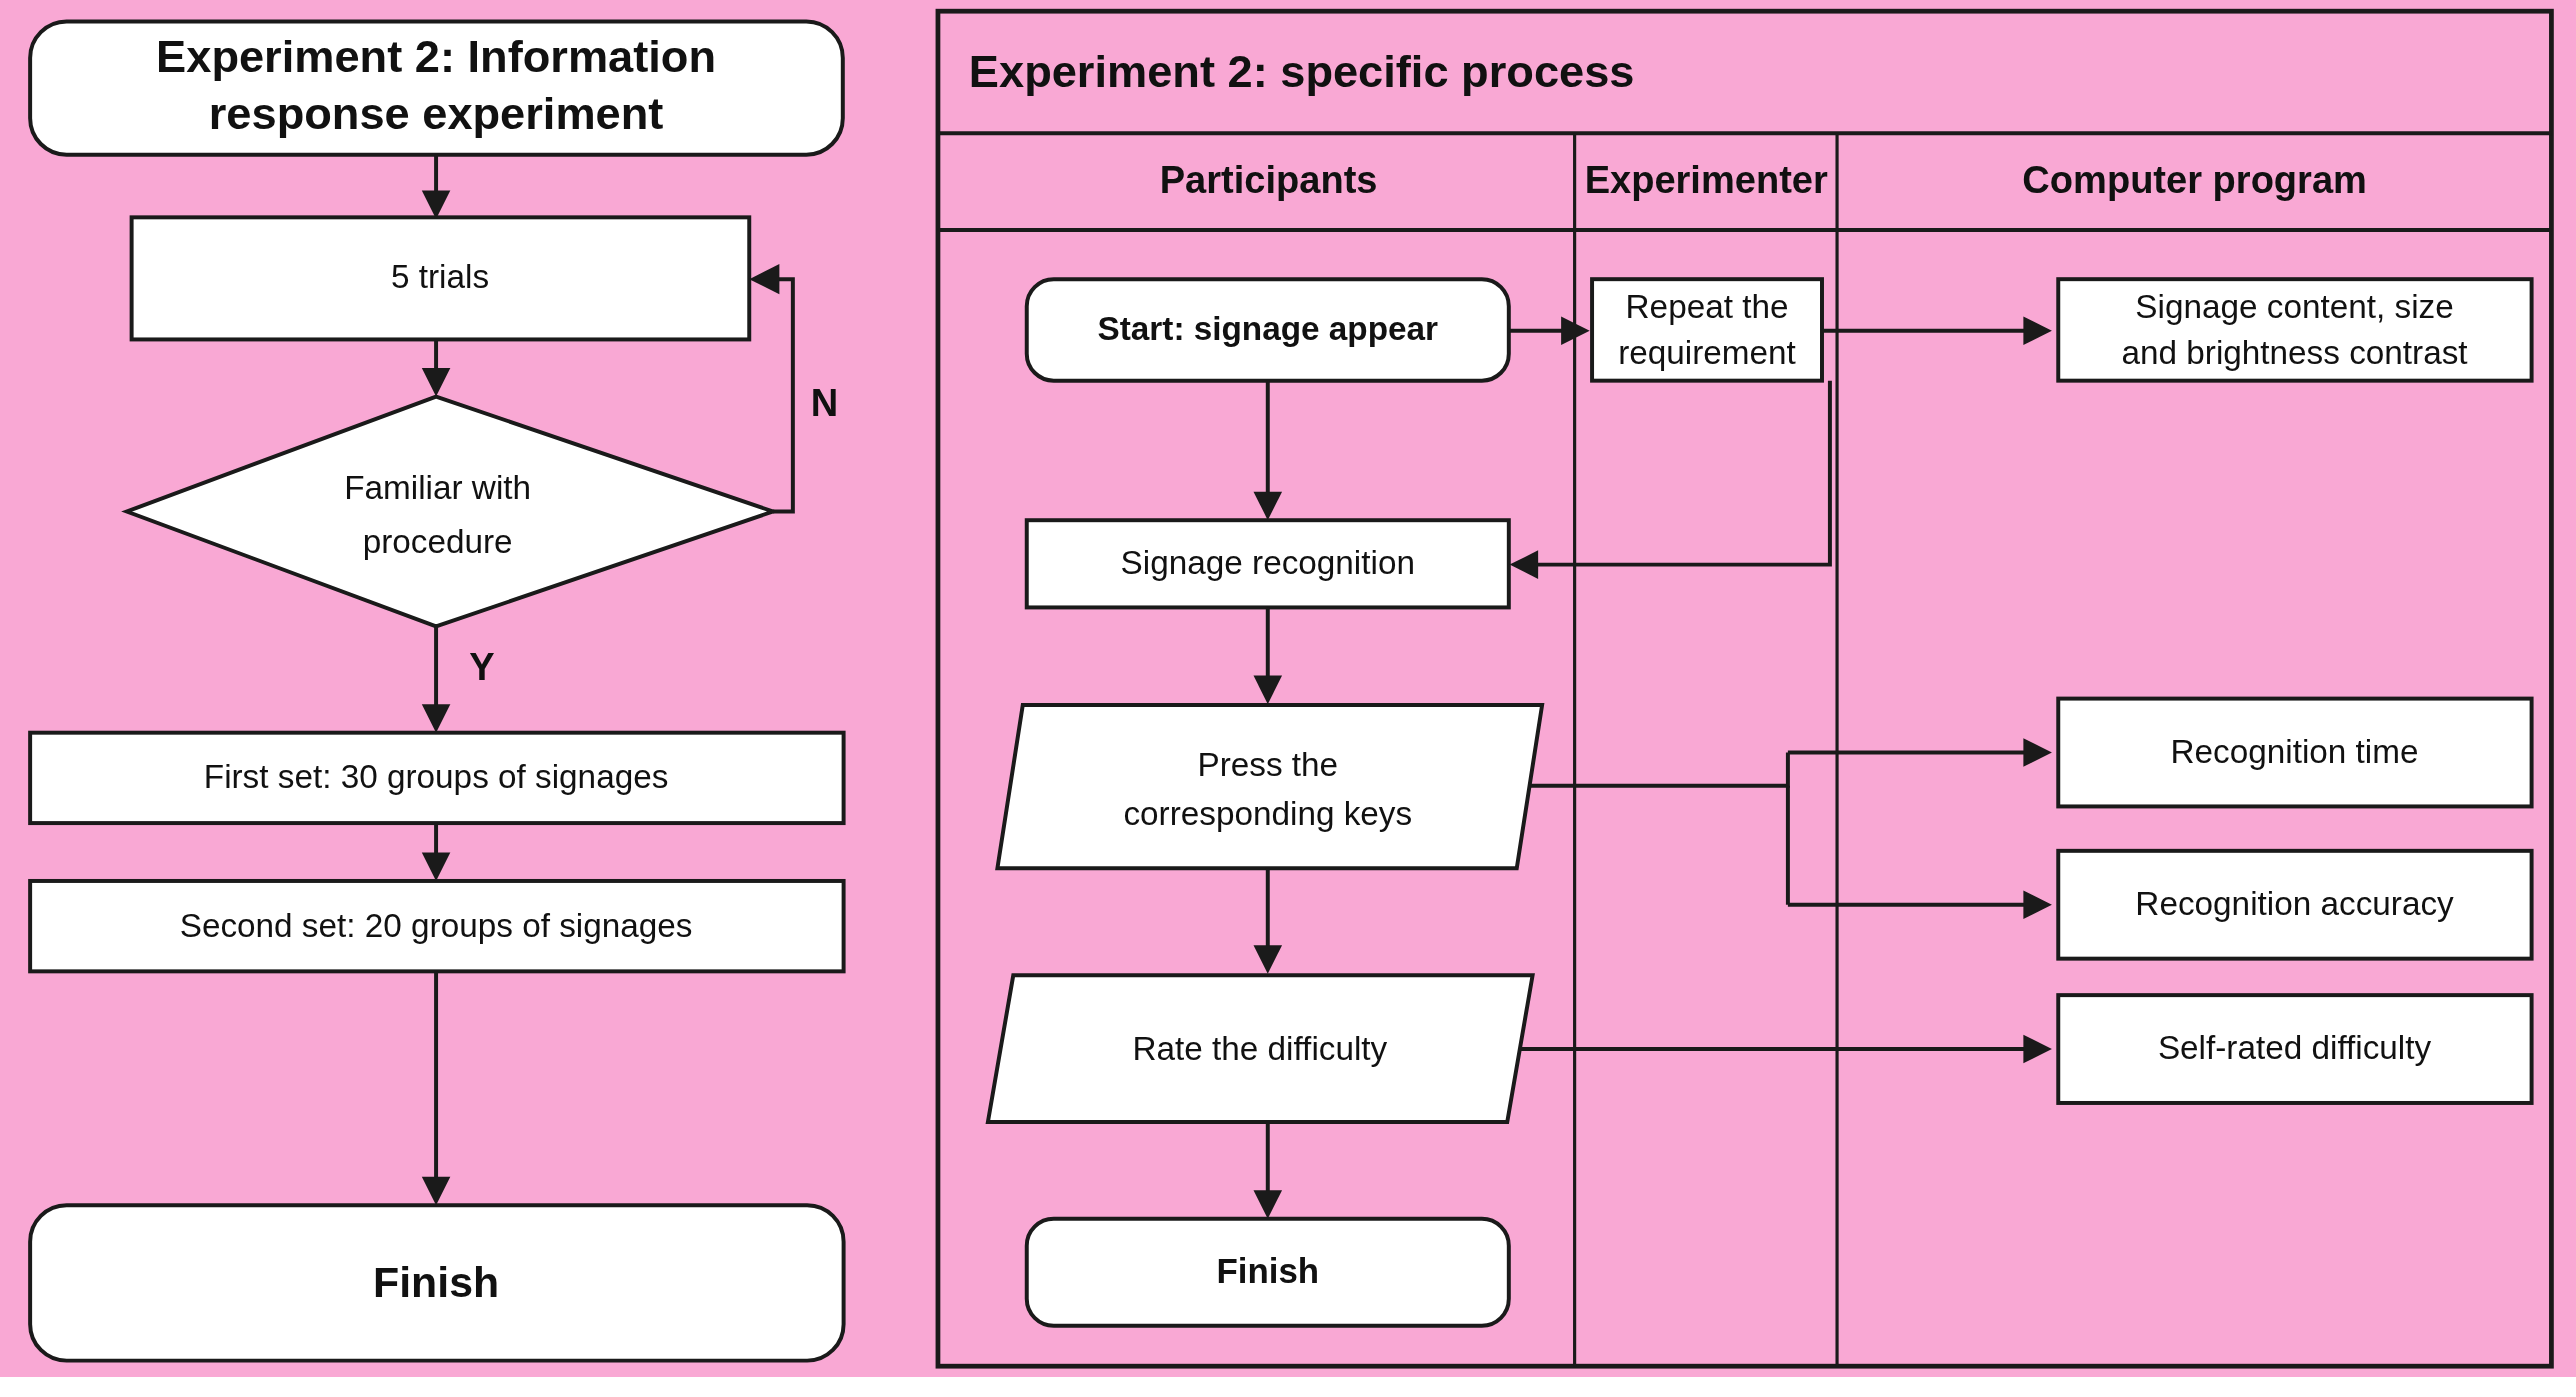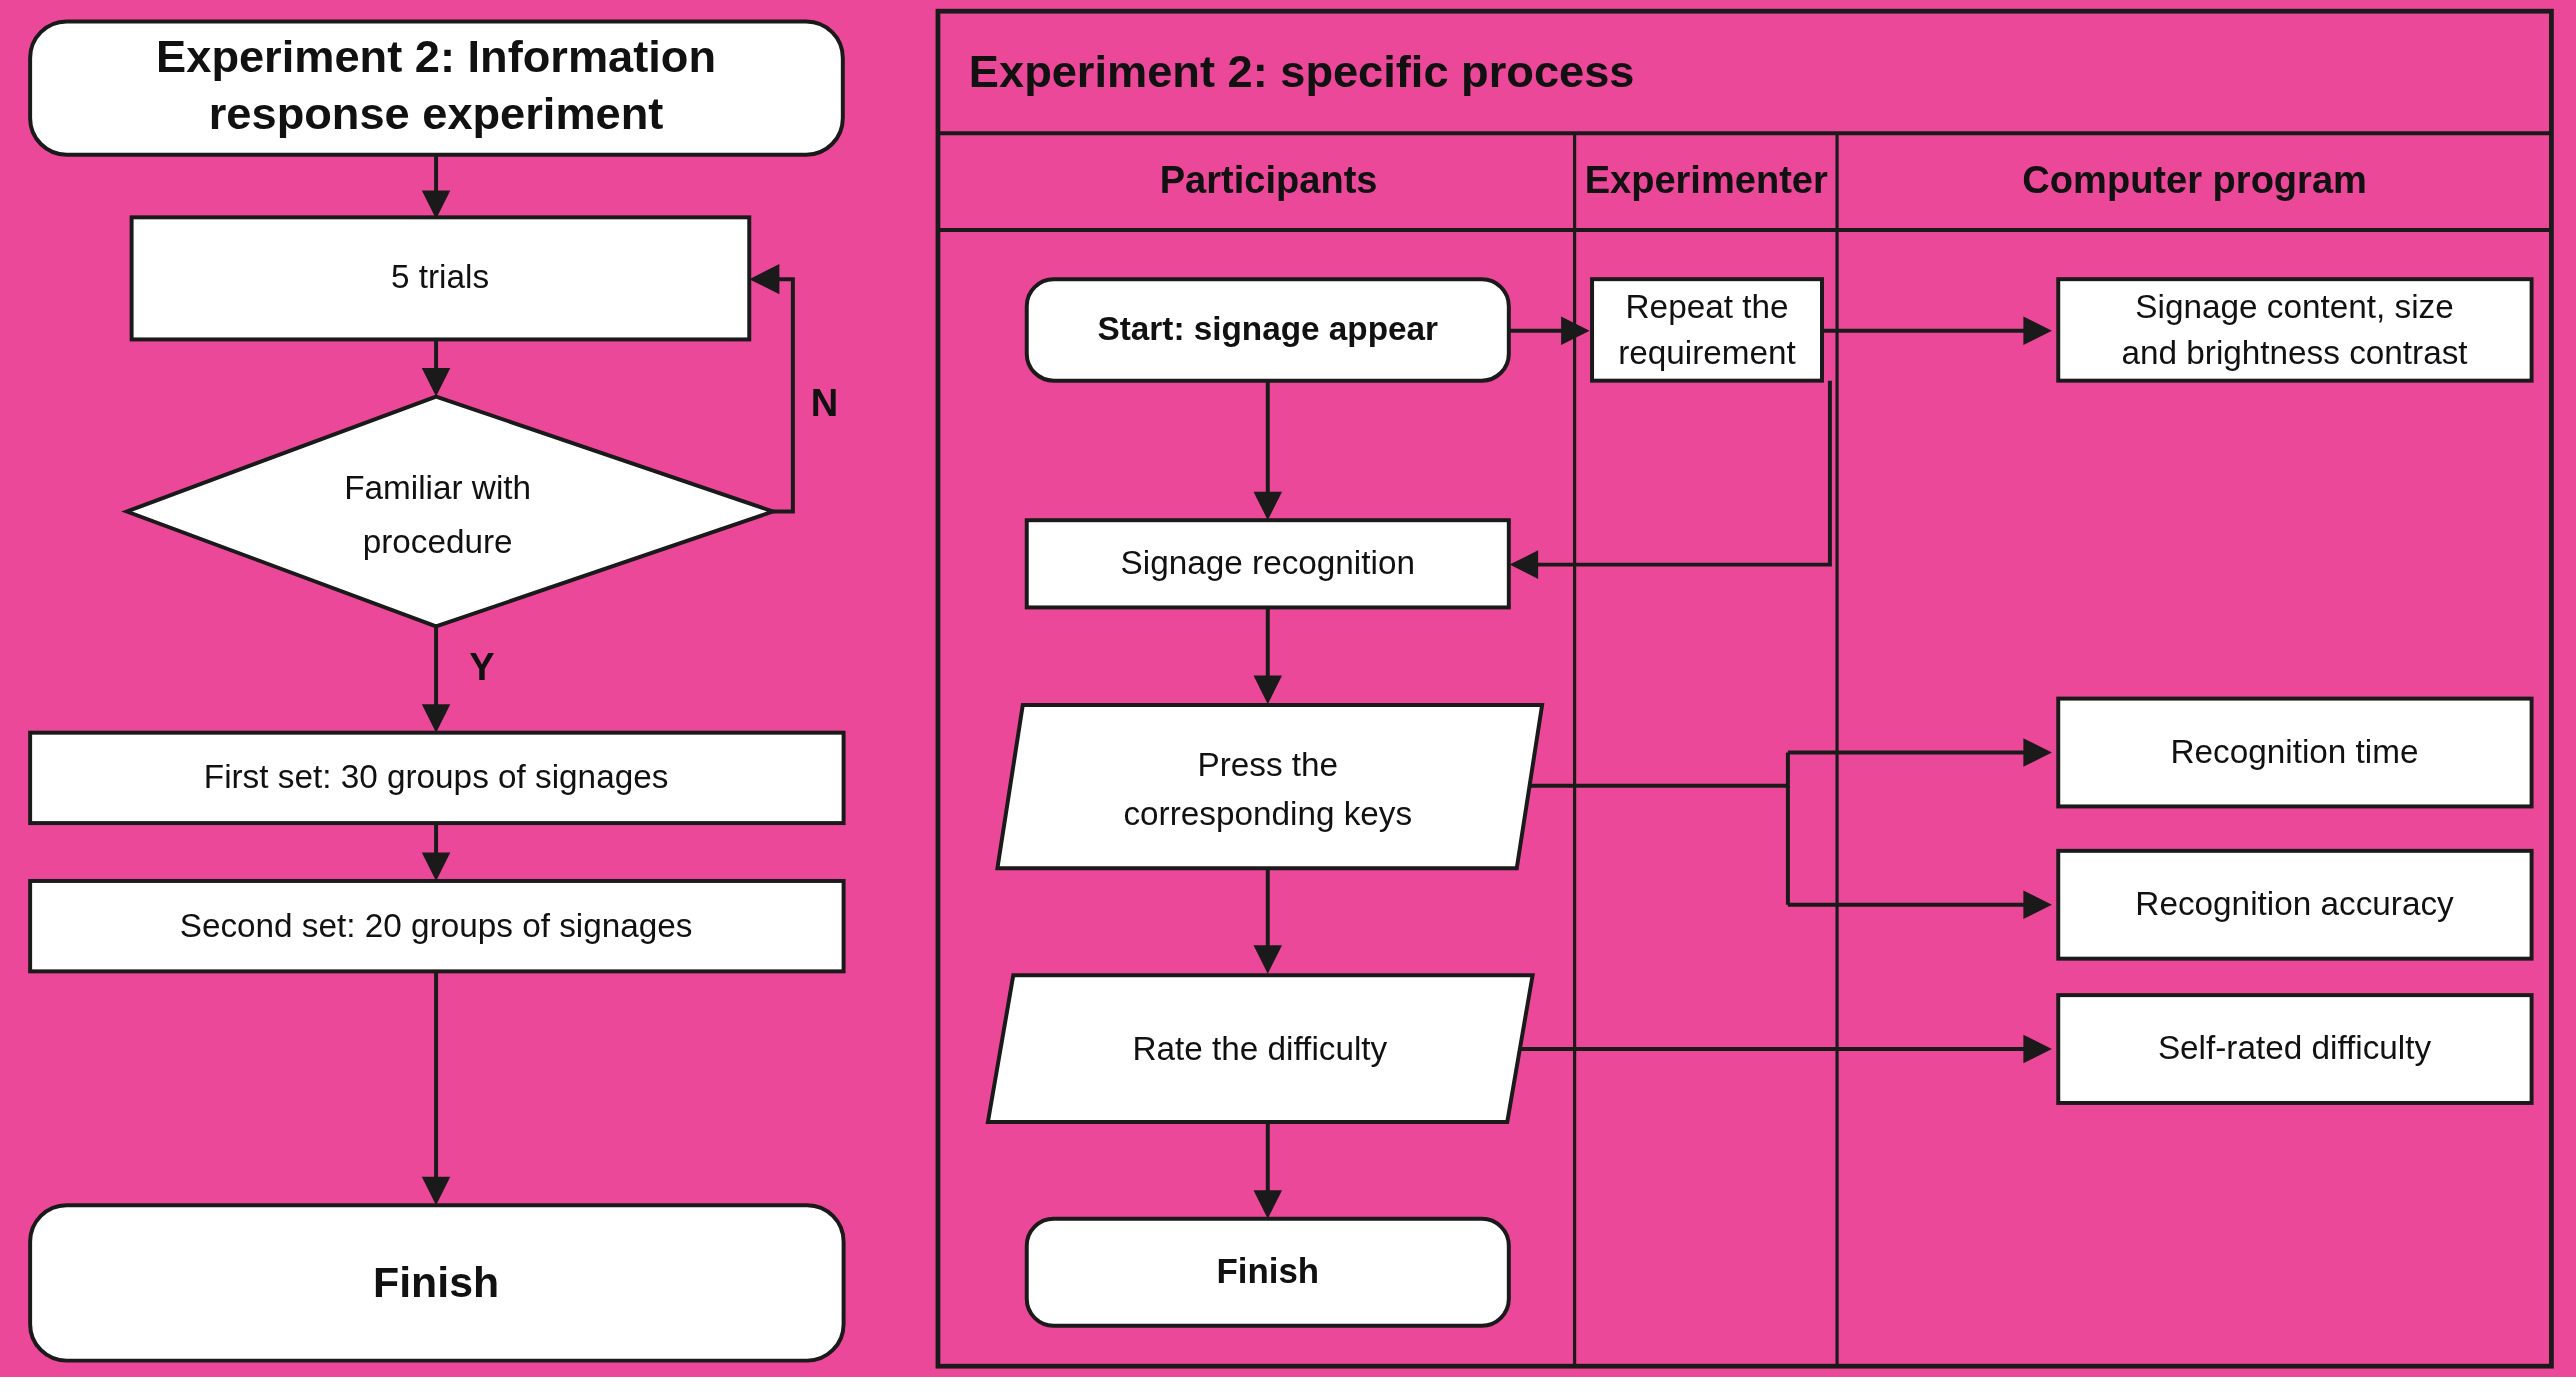--- a/index.html
+++ b/index.html
@@ -4,21 +4,21 @@
 <style>
   html, body {
     margin: 0;
     padding: 0;
     background: #ffffff;
   }
   #root {
     position: relative;
     width: 2576px;
     height: 1377px;
-    background: #ec4899;
+    background: #f9a8d4;
     font-family: "Liberation Sans", sans-serif;
   }
   svg { display: block; }
   .shape-stroke {
     fill: #ffffff;
     stroke: #1a1a1a;
     stroke-width: 5;
   }
   .conn {
     fill: none;

